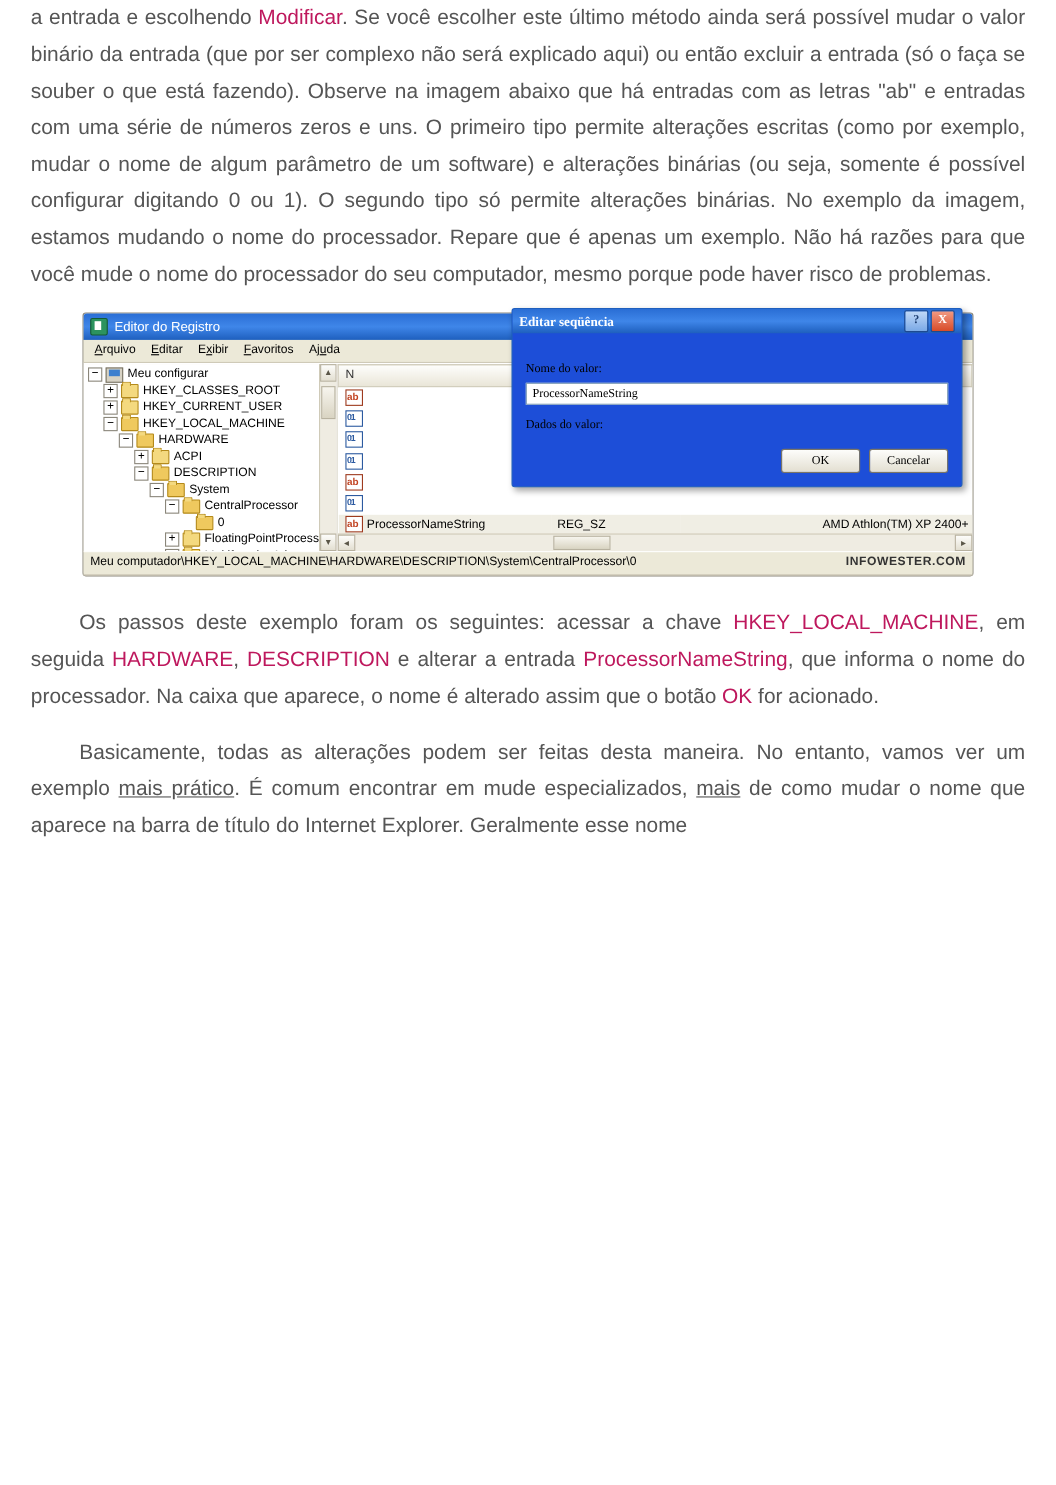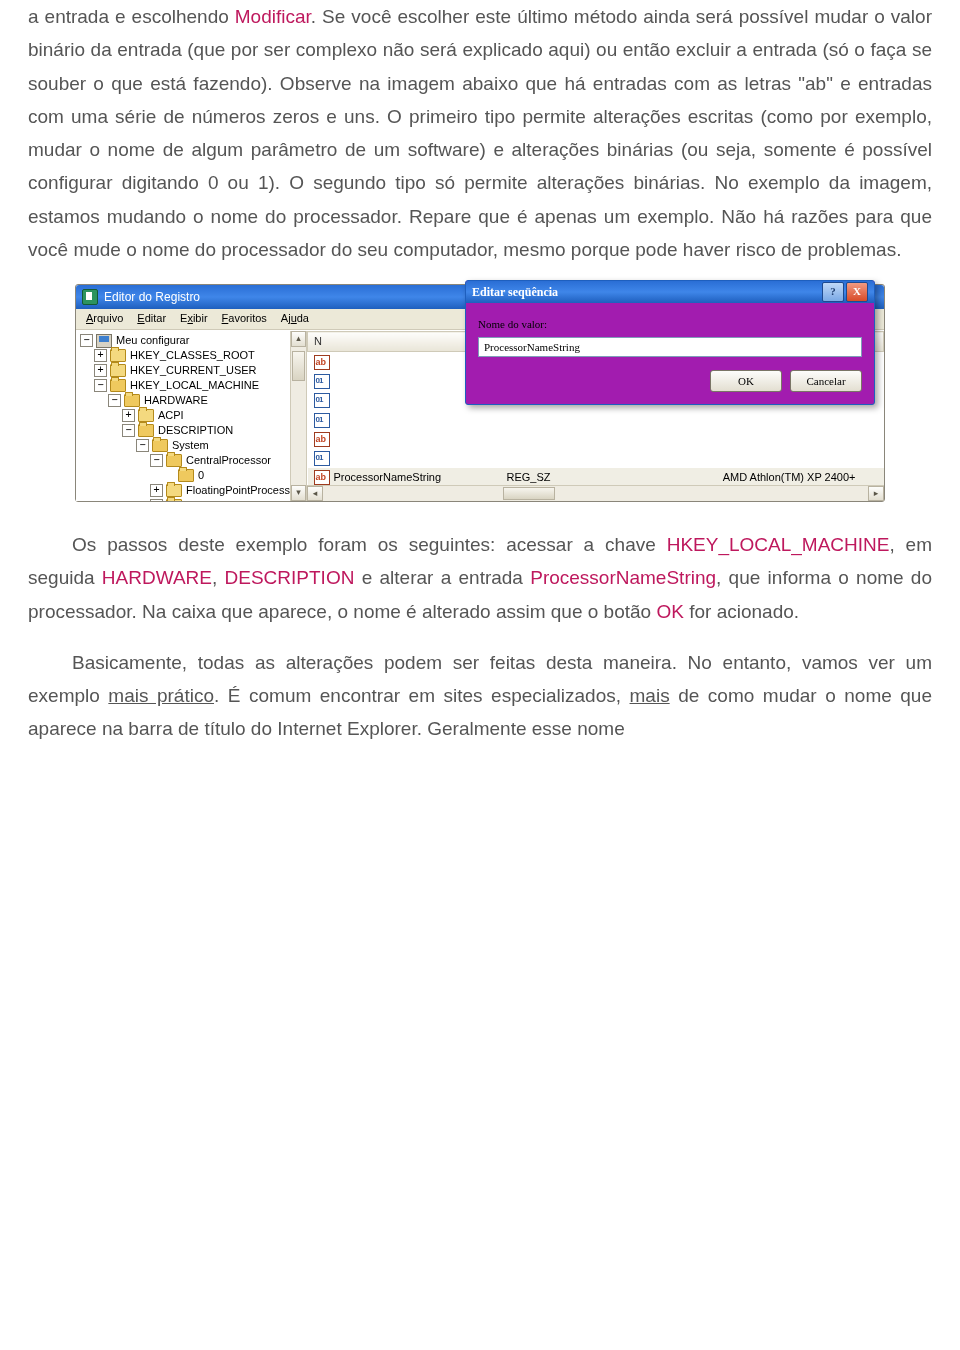--- a/index.html
+++ b/index.html
@@ -48,29 +48,29 @@
   .ico-bin::after{content:"01";position:absolute;left:1px;top:-1px;font-size:8px;color:#2c5aa0;font-weight:bold;letter-spacing:-1px}
   .valpane .hscroll{position:absolute;left:0;right:0;bottom:0;height:15px;background:#efece2;border-top:1px solid #cfcab8;display:flex}
   .hscroll .btn{width:14px;background:linear-gradient(#fdfdfb,#e3dfd1);border:1px solid #b8b2a0;font-size:9px;text-align:center;line-height:12px;color:#5a5648}
   .hscroll .btn.r{margin-left:auto}
   .hscroll .thumb{width:50px;margin:1px;margin-left:180px;background:linear-gradient(#f7f5ee,#d9d4c2);border:1px solid #b8b2a0}
 
   .statusbar{height:20px;border-top:1px solid #fff;border-bottom:1px solid #cfcab8;background:#ece9d8;display:flex;align-items:center;padding:0 6px;font-size:11px;justify-content:space-between}
   .statusbar .brand{font-weight:bold;color:#333;letter-spacing:.5px}
 
   
-  .dialog{position:absolute;right:10px;top:-4px;width:408px;background:#a21caf;border:1px solid #1e5fbe;border-radius:3px;box-shadow:3px 3px 6px rgba(0,0,0,.35);font-family:Tahoma;font-size:11px}
+  .dialog{position:absolute;right:10px;top:-4px;width:408px;background:#1d4ed8;border:1px solid #1e5fbe;border-radius:3px;box-shadow:3px 3px 6px rgba(0,0,0,.35);font-family:Tahoma;font-size:11px}
   .dialog .dtitle{height:22px;background:linear-gradient(#2a6ed5,#3f86e9 50%,#1e5fbe);color:#fff;display:flex;align-items:center;padding:0 6px;border-radius:2px 2px 0 0}
   .dialog .dtitle .t{font-weight:bold;flex:1;font-size:12px}
   .dbtns{display:flex;gap:2px}
   .dbtn{width:20px;height:18px;border:1px solid #1e4a8f;border-radius:2px;display:flex;align-items:center;justify-content:center;font-size:11px;font-weight:bold}
   .dbtn.h{background:linear-gradient(#c0d8f7,#7aa9e6);color:#1e3e70}
   .dbtn.x{background:linear-gradient(#f19a82,#d84b28);color:#fff}
   .dbody{padding:10px 12px 12px 12px}
-  .dlbl{margin:2px 0 3px 0;color:#000}
+  .dlbl{margin:13px 0 3px 0;color:#000}
   .dinput{width:100%;height:20px;border:1px solid #7f9db9;background:#fff;padding:1px 5px;box-sizing:border-box;font-family:Tahoma;font-size:11px;color:#000}
   .dbuttons{margin-top:12px;display:flex;justify-content:flex-end;gap:8px}
   .wbtn{min-width:72px;height:22px;border:1px solid #7a7566;border-radius:3px;background:linear-gradient(#fdfdfb,#e3dfd1);font-family:Tahoma;font-size:11px;padding:0 10px}
   .relpos{position:relative}
 </style>
 </head>
 <body>
 
 <p class="para">
   <span>a entrada e escolhendo </span><span class="hl">Modificar</span><span>. Se você escolher este último método ainda será possível mudar o valor binário da entrada (que por ser complexo não será explicado aqui) ou então excluir a entrada (só o faça se souber o que está fazendo). Observe na imagem abaixo que há entradas com as letras "ab" e entradas com uma série de números zeros e uns. O primeiro tipo permite alterações escritas (como por exemplo, mudar o nome de algum parâmetro de um software) e alterações binárias (ou seja, somente é possível configurar digitando 0 ou 1). O segundo tipo só permite alterações binárias. No exemplo da imagem, estamos mudando o nome do processador. Repare que é apenas um exemplo. Não há razões para que você mude o nome do processador do seu computador, mesmo porque pode haver risco de problemas.</span>
@@ -207,58 +207,63 @@
                 <td></td>
               </tr>
           <tr>
                 <td><span class="ico-bin"></span></td>
                 <td></td>
                 <td></td>
               </tr>
           <tr class="sel">
                 <td><span class="ico-ab"></span><span>ProcessorNameString</span></td>
                 <td>REG_SZ</td>
-                <td style="text-align:right;padding-right:28px">AMD Athlon(TM) XP 2400+</td>
+                <td style="text-align:right;padding-right:3px">AMD Athlon(TM) XP 2400+</td>
               </tr>
           <tr>
                 <td><span class="ico-bin"></span><span>Update Status</span></td>
                 <td>REG_DWORD</td>
                 <td style="text-align:right;padding-right:18px">0x00000001 (1)</td>
               </tr>
 
         </tbody>
           </table>
         <div class="hscroll">
           <div class="btn">◂</div>
           <div class="thumb"></div>
           <div class="btn r">▸</div>
         </div>
       </div>
     </div>
 
+    <div class="statusbar">
+      <span>Meu computador\HKEY_LOCAL_MACHINE\HARDWARE\DESCRIPTION\System\CentralProcessor\0</span>
+      <span class="brand">INFOWESTER.COM</span>
+    </div>
   </div>
 
   <div class="dialog">
     <div class="dtitle">
       <span class="t">Editar seqüência</span>
       <div class="dbtns">
         <div class="dbtn h">?</div>
         <div class="dbtn x">X</div>
       </div>
     </div>
     <div class="dbody">
       <div class="dlbl">Nome do valor:</div>
       <input class="dinput" readonly="" value="ProcessorNameString" style="">
+      <div class="dlbl" style="margin-top:8px">Dados do valor:</div>
       <div class="dbuttons">
         <button class="wbtn">OK</button>
         <button class="wbtn">Cancelar</button>
       </div>
     </div>
   </div>
 </div>
 
 <p class="para indent">
   <span>Os passos deste exemplo foram os seguintes: acessar a chave </span><span class="hl">HKEY_LOCAL_MACHINE</span><span>, em seguida </span><span class="hl">HARDWARE</span><span>, </span><span class="hl">DESCRIPTION</span><span> e alterar a entrada </span><span class="hl">ProcessorNameString</span><span>, que informa o nome do processador. Na caixa que aparece, o nome é alterado assim que o botão </span><span class="hl">OK</span><span> for acionado.</span>
 </p>
 
 <p class="para indent">
-  <span>Basicamente, todas as alterações podem ser feitas desta maneira. No entanto, vamos ver um exemplo </span><span class="ul">mais prático</span><span>. É comum encontrar em sites especializados, </span><span class="ul">mais</span><span> de como mudar o nome que aparece na barra de título do Internet Explorer. Geralmente esse nome</span>
+  <span>Basicamente, todas as alterações podem ser feitas desta maneira. No entanto, vamos ver um exemplo </span><span class="ul">mais prático</span><span>. É comum encontrar em mude especializados, </span><span class="ul">mais</span><span> de como mudar o nome que aparece na barra de título do Internet Explorer. Geralmente esse nome</span>
 </p>
 
 </body></html>

